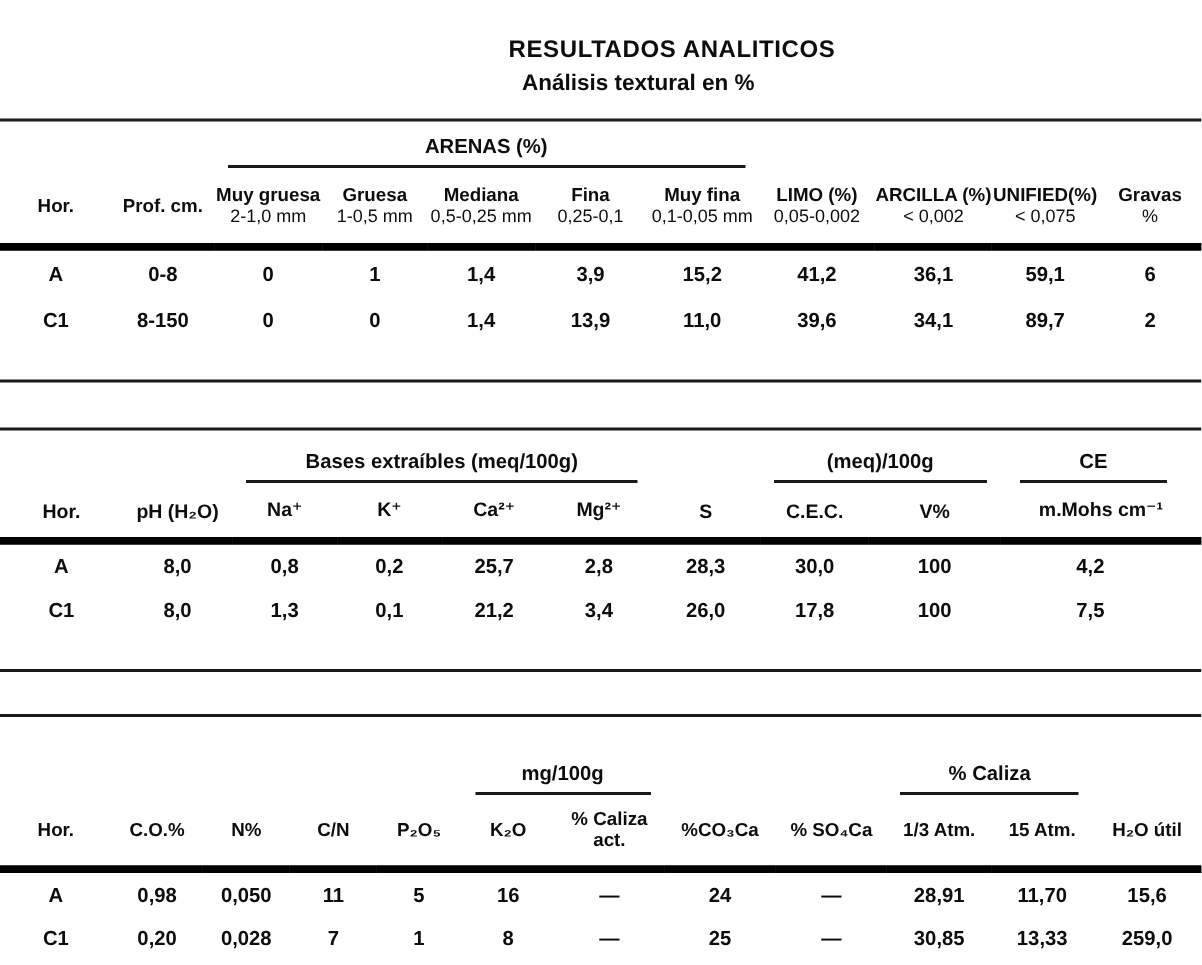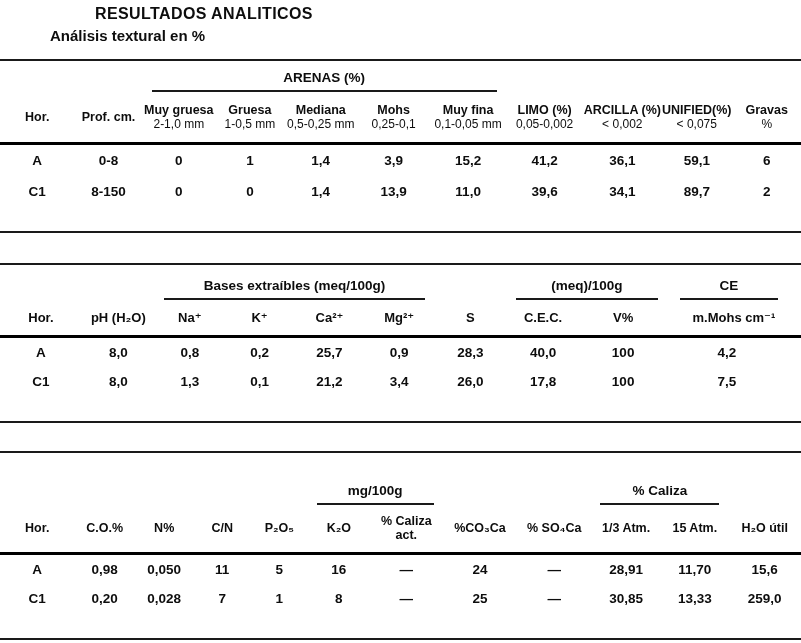--- a/index.html
+++ b/index.html
@@ -2,21 +2,21 @@
 <html><head>
 <meta charset="utf-8">
 <style>
   html,body{margin:0;padding:0;background:#ffffff;}
   body{
     width:801px;height:643px;overflow:hidden;
     font-family:"Liberation Sans","DejaVu Sans",sans-serif;
     color:#0d0d0d;
     -webkit-font-smoothing:antialiased;
   }
-  .title-block{padding-top:4px;}
+  .title-block{padding-top:4px;text-align:center;margin-top:20px;}
   .doc-title{font-size:16px;font-weight:700;letter-spacing:.4px;padding-left:95px;line-height:20px;}
   .doc-subtitle{font-size:15px;font-weight:700;padding-left:50px;line-height:20px;margin-top:2px;}
 
   .tbl-wrap{border-top:2px solid #1a1a1a;border-bottom:2px solid #1a1a1a;}
   .t1w{margin-top:13px;}
   .t2w{margin-top:30px;}
   .t3w{margin-top:28px;}
 
   table{width:100%;border-collapse:collapse;table-layout:fixed;}
   th,td{margin:0;text-align:center;vertical-align:middle;}
@@ -24,21 +24,21 @@
   
   .grp th{font-size:13.5px;font-weight:700;vertical-align:bottom;}
   .grp .gu{display:block;border-bottom:2px solid #1a1a1a;padding-bottom:5px;margin:0 8px;}
   .grp .nog{border:none;}
   .t1 .grp th{padding-top:9px;}
   .t2 .grp th{padding-top:13px;}
   .t3 .grp th{padding-top:30px;}
   .g-ce .gu{margin:0 22px 0 12px;}
 
   
-  .hdr th{font-weight:700;border-bottom:3px solid #000000;margin-left:40px;}
+  .hdr th{font-weight:700;border-bottom:5px solid #000000;margin-left:40px;}
   .t1 .hdr th{padding:10px 0 11px;}
   .t2 .hdr th{padding:9px 0 10px;font-size:13px;}
   .t3 .hdr th{padding:8px 0 10px;font-size:12.5px;}
   .h1{display:block;font-size:12.5px;line-height:15px;}
   .h2{display:block;font-size:12px;line-height:13px;font-weight:400;}
 
   
   tbody td{font-size:13.5px;font-weight:700;padding:7px 0;}
   .t1 tbody td{padding:8px 0;}
   tbody tr:last-child td{padding-bottom:32px;}
@@ -90,21 +90,21 @@
           </th>
       <th>
             <span class="h1">Gruesa</span>
             <span class="h2">1-0,5 mm</span>
           </th>
       <th>
             <span class="h1">Mediana</span>
             <span class="h2">0,5-0,25 mm</span>
           </th>
       <th>
-            <span class="h1">Mohs</span>
+            <span class="h1">Fina</span>
             <span class="h2">0,25-0,1</span>
           </th>
       <th>
             <span class="h1">Muy fina</span>
             <span class="h2">0,1-0,05 mm</span>
           </th>
       <th>
             <span class="h1">LIMO (%)</span>
             <span class="h2">0,05-0,002</span>
           </th>
@@ -194,23 +194,23 @@
       <th class="col-mohs">m.Mohs cm⁻¹</th>
     </tr>
   </thead>
   <tbody>
     <tr>
       <td>A</td>
       <td>8,0</td>
       <td>0,8</td>
       <td>0,2</td>
       <td>25,7</td>
-      <td>0,9</td>
+      <td>2,8</td>
       <td>28,3</td>
-      <td>40,0</td>
+      <td>30,0</td>
       <td>100</td>
       <td class="col-mohs">4,2</td>
     </tr>
     <tr>
       <td>C1</td>
       <td>8,0</td>
       <td>1,3</td>
       <td>0,1</td>
       <td>21,2</td>
       <td>3,4</td>

